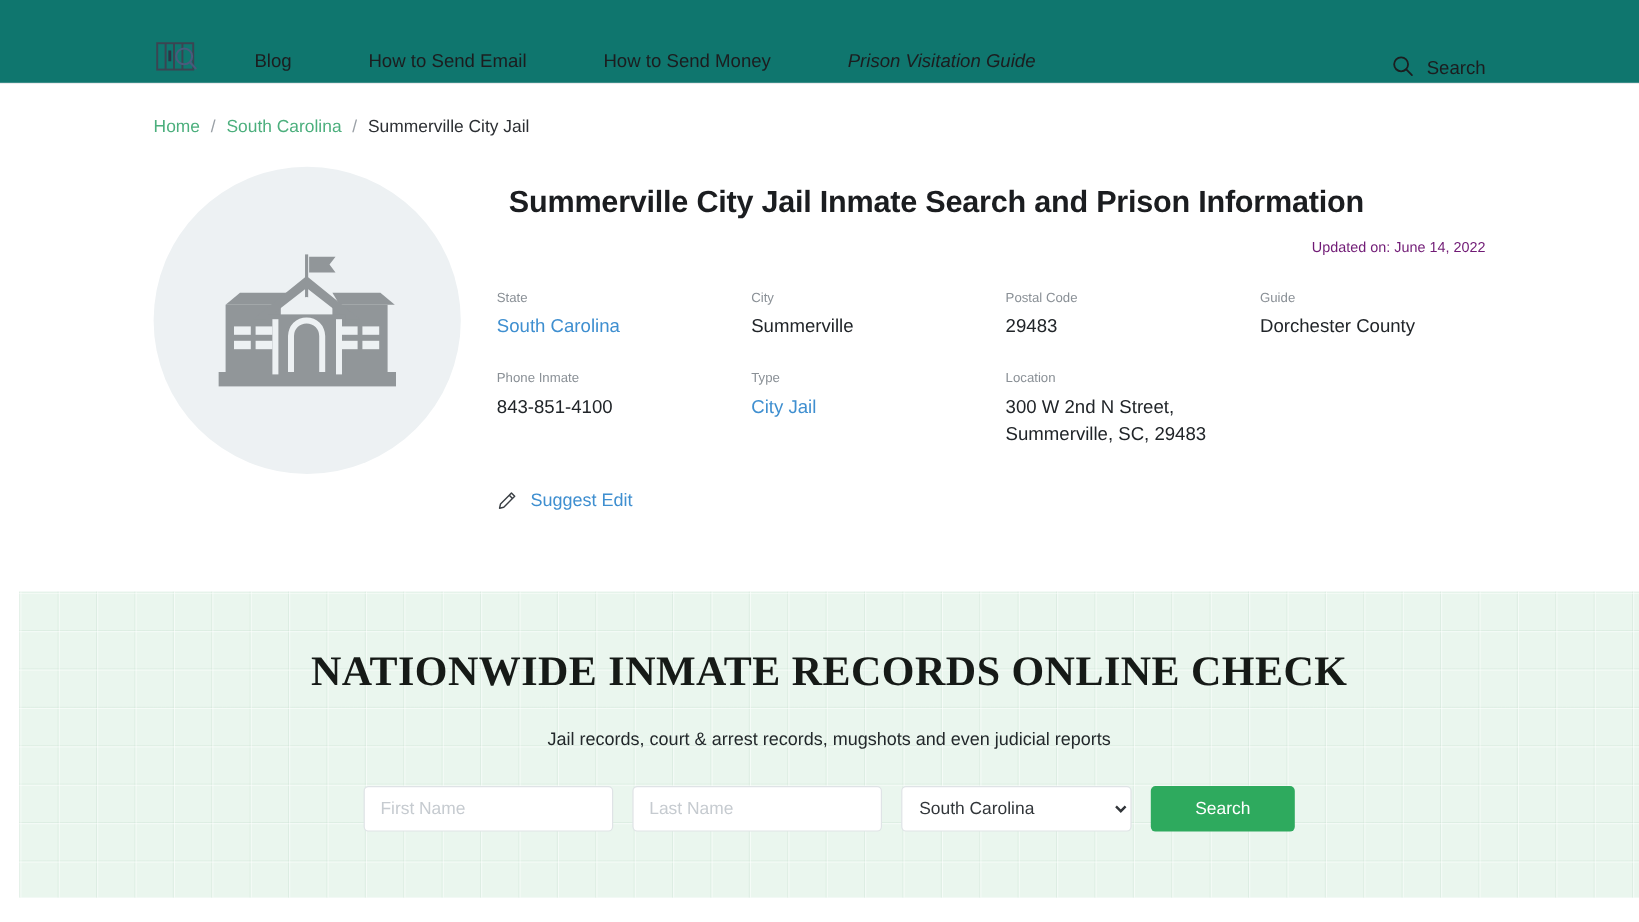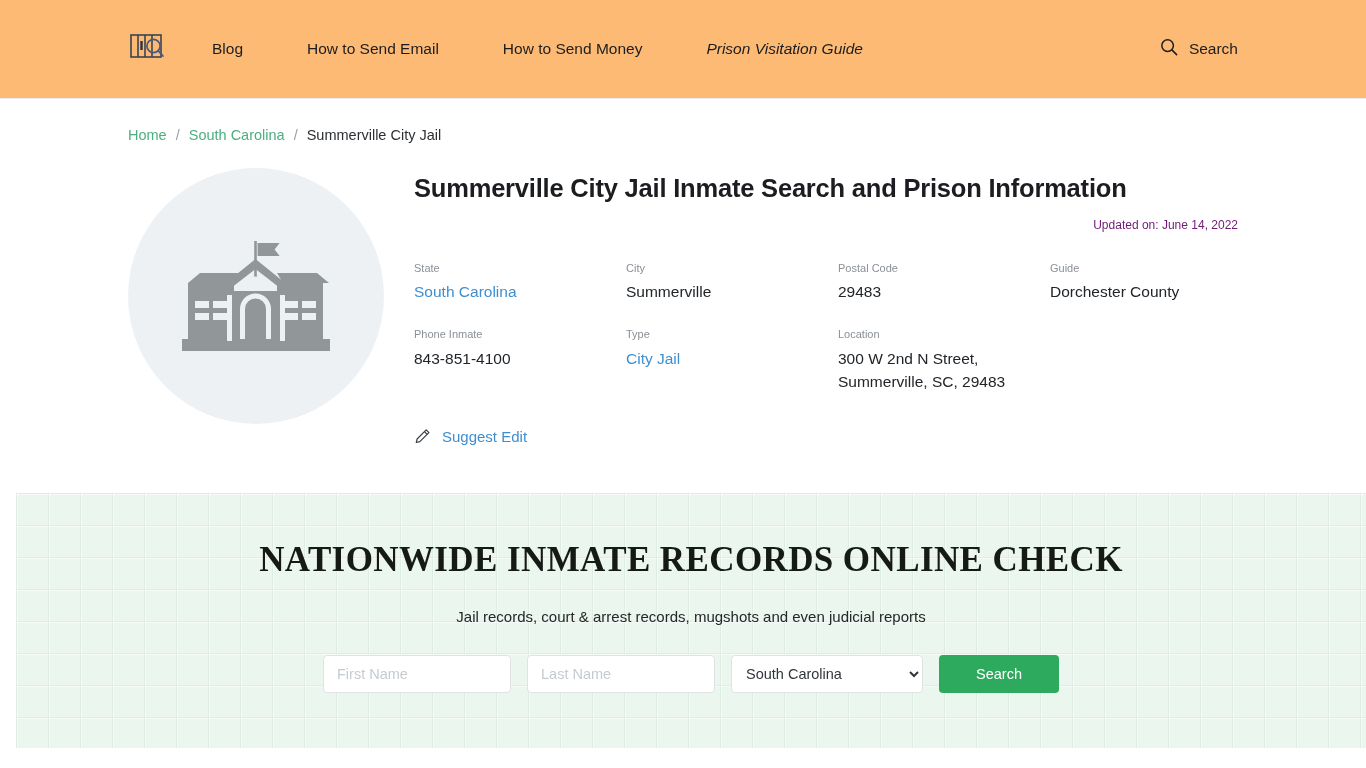--- a/index.html
+++ b/index.html
@@ -9,26 +9,26 @@
     width: 1366px; height: 768px;
     overflow: hidden;
     background: #ffffff;
     font-family: "Liberation Sans", sans-serif;
     color: #212529;
     -webkit-font-smoothing: antialiased;
   }
 
   
   .site-header {
-    height: 99px;
+    height: 70px;
     border-bottom: 1px solid #ececee;
     display: flex;
-    align-items: center;
+    align-items: flex-end;
     padding: 0 128px;
-    background: #fdba74;
+    background: #0f766e;
   }
   .logo {
     width: 40px; height: 38px;
     display: flex; align-items: center; justify-content: center;
     flex: 0 0 auto;
     margin-right: 44px;
   }
   .nav {
     display: flex;
     align-items: center;
@@ -94,21 +94,21 @@
   }
   .details {
     flex: 1 1 auto;
     padding-left: 30px;
     padding-top: 5px;
   }
   .page-title {
     font-size: 25.5px;
     font-weight: bold;
     color: #1b1d20;
-    margin: 0;
+    margin: 10px;
     letter-spacing: -0.2px;
     line-height: 1.25;
   }
   .updated {
     font-size: 12px;
     color: #701a75;
     margin-top: 13px;
     text-align: right;
   }
 
@@ -176,21 +176,21 @@
     margin-top: 28px;
   }
   .promo-form {
     margin-top: 30px;
     display: flex;
     justify-content: center;
     align-items: center;
     gap: 16px;
   }
   .promo-form input[type="text"] {
-    width: 188px;
+    width: 208px;
     height: 38px;
     border: 1px solid #dfe3e6;
     border-radius: 4px;
     background: #fff;
     padding: 0 13px;
     font-size: 14.5px;
     font-family: "Liberation Sans", sans-serif;
     color: #333;
     outline: none;
   }

